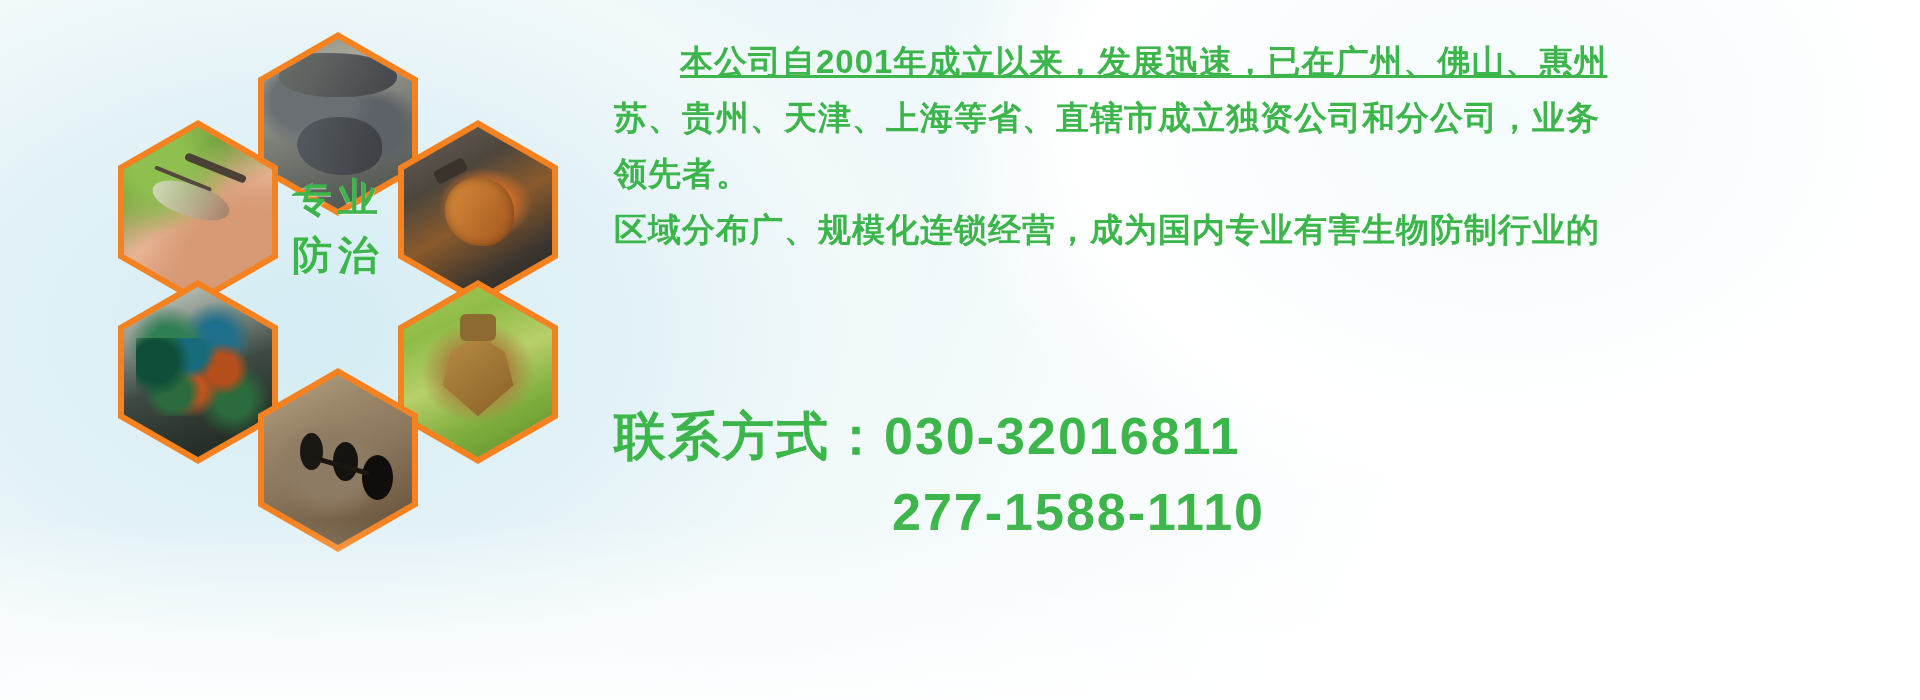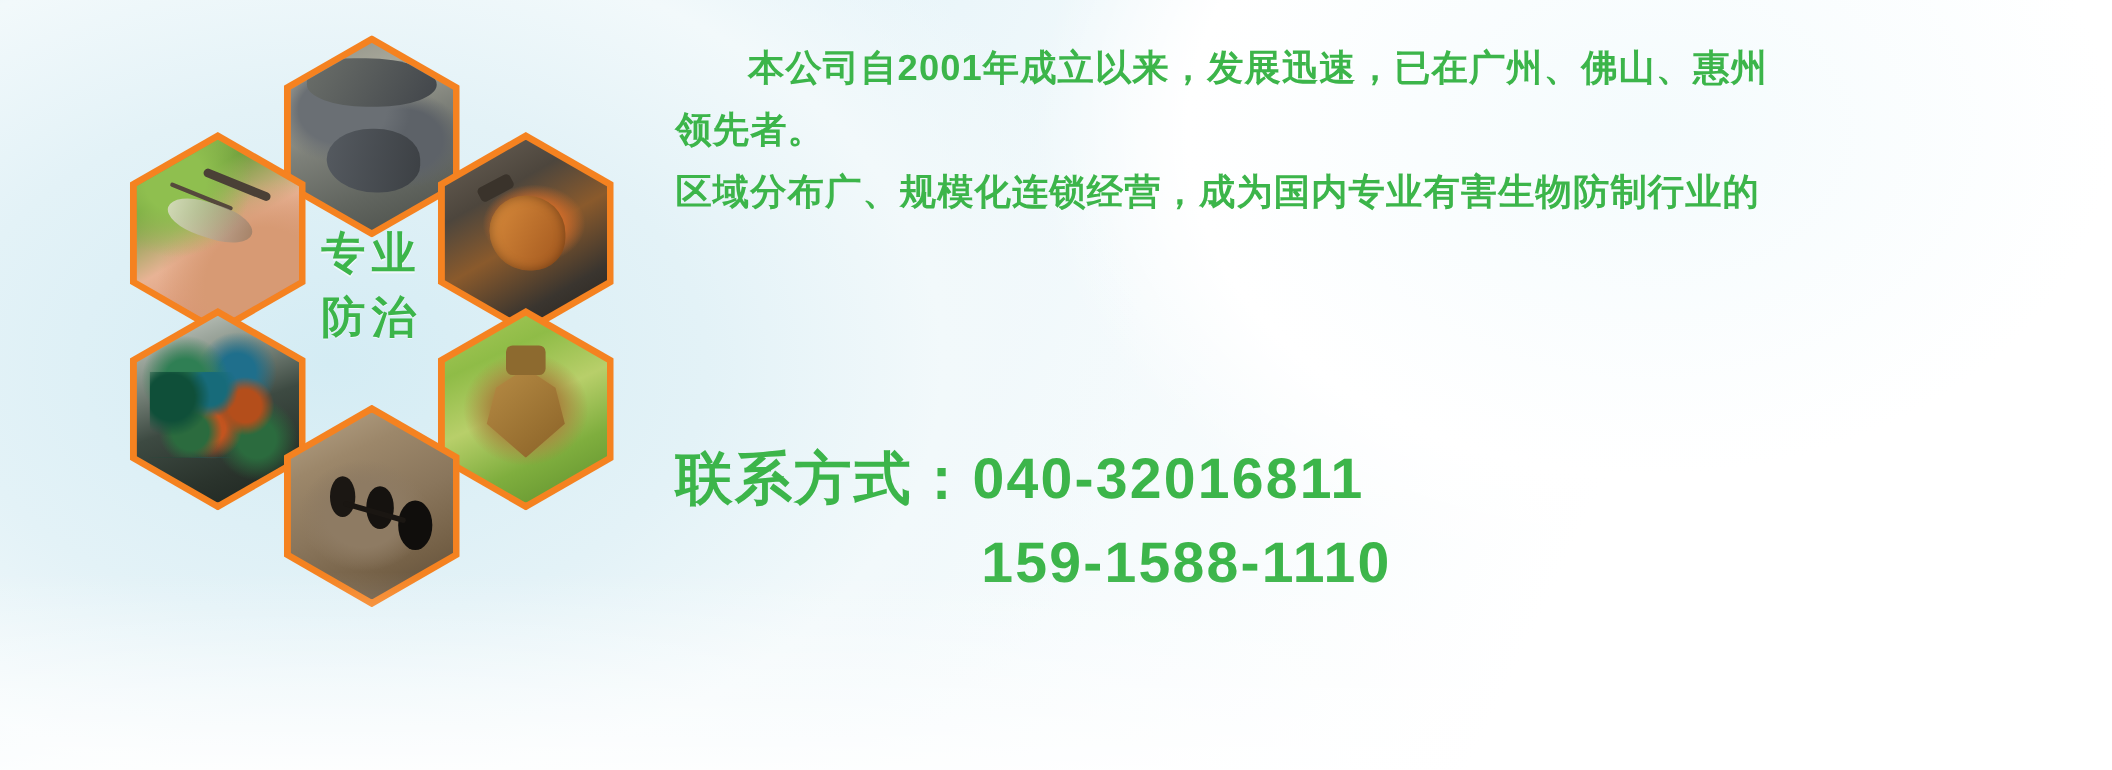--- a/index.html
+++ b/index.html
@@ -32,21 +32,21 @@
   .hex .inner{
     width:148px;height:170px;
     clip-path:polygon(50% 0%,100% 25%,100% 75%,50% 100%,0% 75%,0% 25%);
     overflow:hidden;position:relative;
   }
   .hex .inner > .art{position:absolute;inset:0;}
 
   .hex-center{background:transparent;}
   .hex-label{
     position:absolute;left:0;top:0;width:100%;height:100%;
-    display:flex;flex-direction:column;align-items:center;justify-content:center;
+    display:flex;flex-direction:column;align-items:center;
     color:#3cb54a;font-weight:bold;font-size:40px;line-height:1.45;letter-spacing:6px;
     text-shadow:0 1px 0 rgba(255,255,255,.6);
   }
 
   
   .p-mosquito{left:40px;  top:112px;}
   .p-rat     {left:180px; top:24px;}
   .p-roach   {left:320px; top:112px;}
   .p-center  {left:180px; top:160px;}
   .p-fly     {left:40px;  top:272px;}
@@ -147,21 +147,21 @@
     background:#1a1612;transform:rotate(16deg);border-radius:3px;
   }
 
   
   .copy{
     position:absolute;left:614px;top:34px;width:1290px;
     color:#3cb54a;font-weight:bold;font-size:33px;line-height:56px;
     letter-spacing:1px;
   }
   .copy p{margin:0;}
-  .copy p.first{text-indent:66px;}
+  .copy p.first{text-indent:66px;text-decoration:underline;}
 
   .contact{
     position:absolute;left:614px;top:398px;width:1290px;
     color:#3cb54a;font-weight:bold;font-size:52px;line-height:76px;letter-spacing:2px;
   }
   .contact .line2{padding-left:278px;}
 </style>
 </head>
 <body>
 
@@ -209,22 +209,23 @@
       <div class="hex-label">
         <span>专业</span>
         <span>防治</span>
       </div>
     </div>
 
   </div>
 
   <div class="copy">
     <p class="first">本公司自2001年成立以来，发展迅速，已在广州、佛山、惠州</p>
+    <p>苏、贵州、天津、上海等省、直辖市成立独资公司和分公司，业务</p>
     <p>领先者。</p>
     <p>区域分布广、规模化连锁经营，成为国内专业有害生物防制行业的</p>
   </div>
 
   <div class="contact">
-    <div class="line1">联系方式：040-32016811</div>
-    <div class="line2">159-1588-1110</div>
+    <div class="line1">联系方式：030-32016811</div>
+    <div class="line2">277-1588-1110</div>
   </div>
 
 </div>
 
 </body></html>

